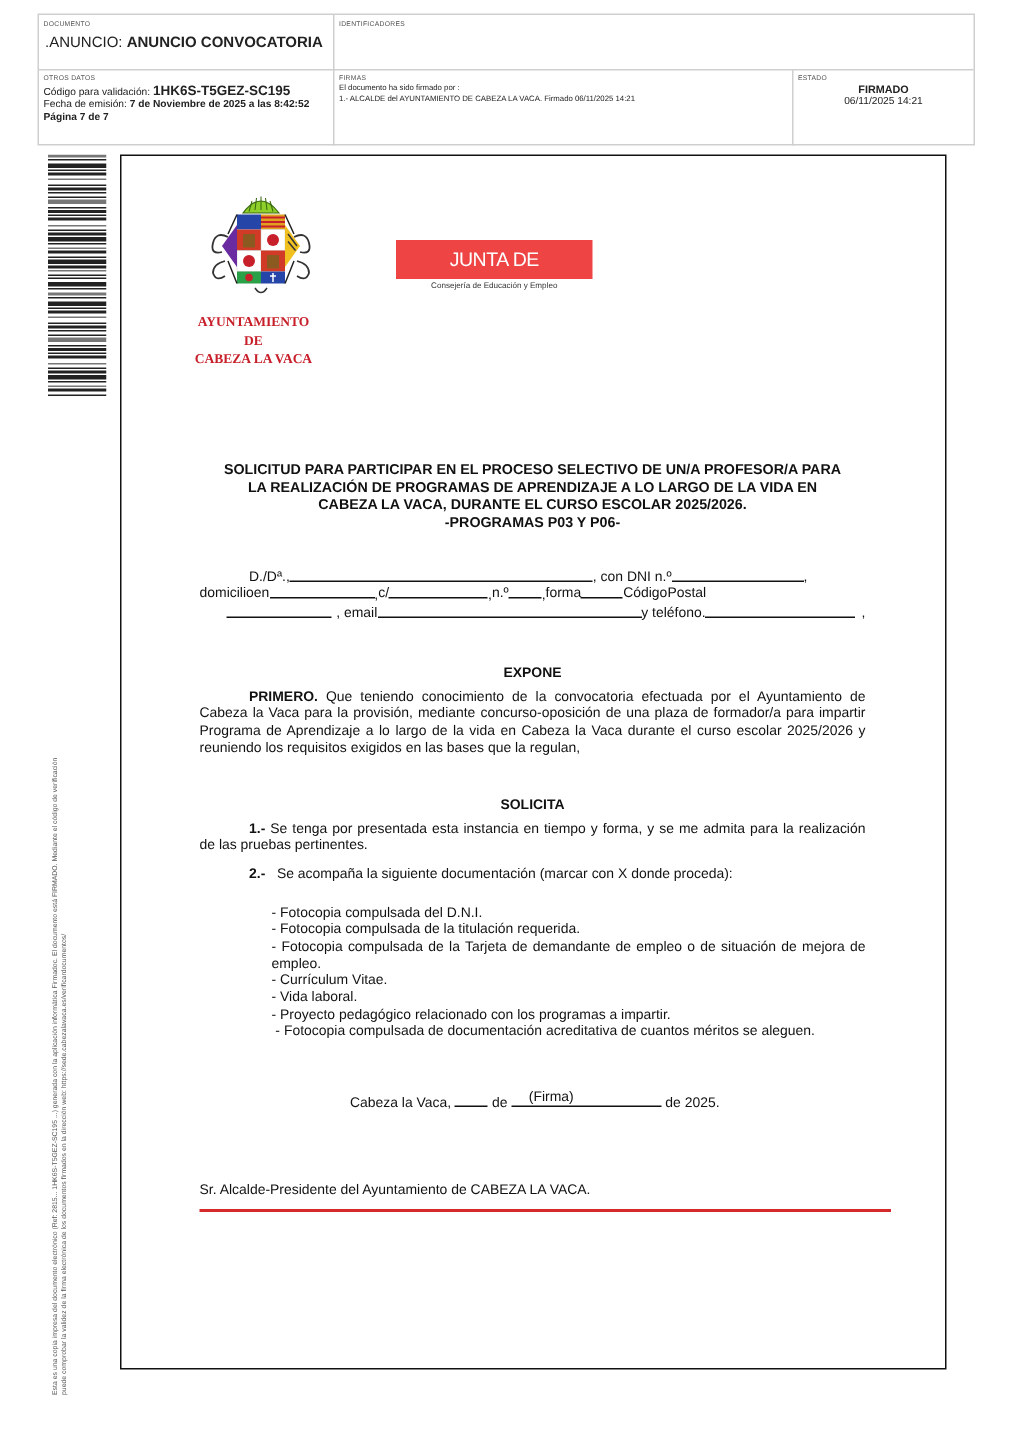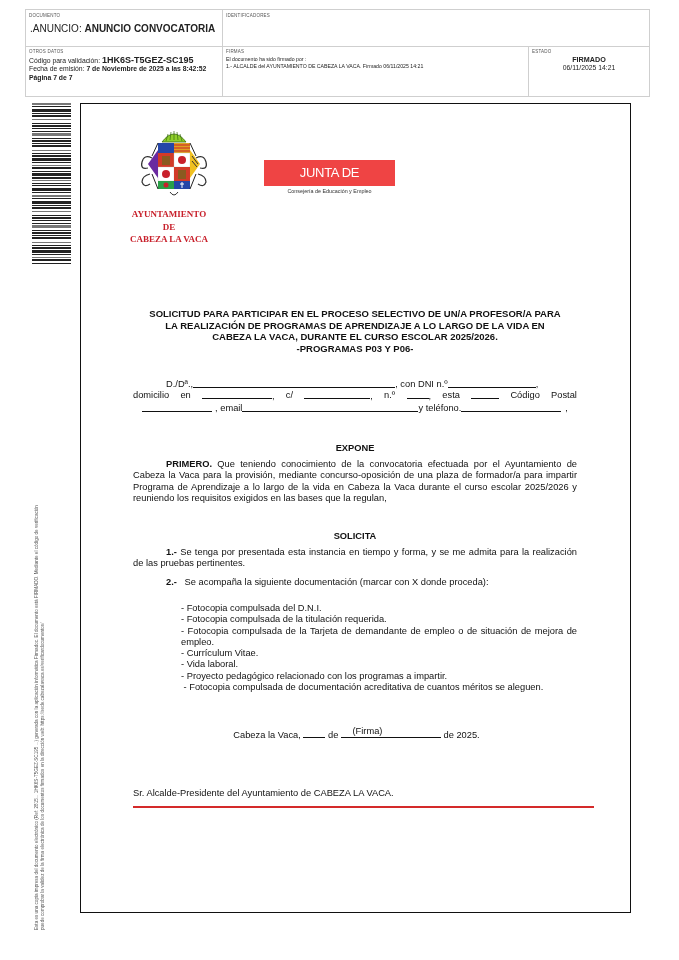--- a/index.html
+++ b/index.html
@@ -38,21 +38,21 @@
 
   .content { position: absolute; left: 52px; width: 444px; font-size: 9.3px; line-height: 11.3px; color: #111; }
   .center { text-align: center; }
   .bold { font-weight: bold; }
   .justify { text-align: justify; text-align-last: left; }
   .indent { text-indent: 33px; }
 
   .anexo { top: 180px; }
   .titulo { top: 204px; font-weight: bold; text-align: center; font-size: 9.5px; line-height: 11.6px; }
   .form { top: 275px; }
-  .form .line { white-space: nowrap; display: flex; justify-content: space-between; }
+  .form .line { white-space: nowrap; display: flex; }
   .form .line1 { padding-left: 33px; justify-content: flex-start; gap: 0; }
   .expone { top: 339px; }
   .primero { top: 355px; }
   .solicita { top: 427px; }
   .pt1 { top: 443px; }
   .pt2 { top: 473px; }
   .docs { top: 499px; left: 100px; width: 396px; }
   .fecha { top: 625px; left: 0; width: 551px; }
   .firma { top: 622px; left: 0; width: 551px; }
   .destin { top: 684px; }
@@ -219,26 +219,26 @@
       <span>,</span>
     </div>
     <div class="line">
       <span>domicilio</span>
       <span>en</span>
       <span><span class="blank" style="width:70px"></span>,</span>
       <span>c/</span>
       <span><span class="blank" style="width:66px"></span>,</span>
       <span>n.º</span>
       <span><span class="blank" style="width:22px"></span>,</span>
-      <span>esta</span>
+      <span>forma</span>
       <span class="blank" style="width:28px"></span>
       <span>Código</span>
       <span>Postal</span>
     </div>
-    <div class="line" style="justify-content:center">
+    <div class="line" style="justify-content:flex-end">
       <span class="blank" style="width:70px"></span>
       <span style="margin-left:3px">, email</span>
       <span class="blank" style="width:176px"></span>
       <span>y teléfono.</span>
       <span class="blank" style="width:100px"></span>
       <span style="margin-left:4px">,</span>
     </div>
   </div>
 
   <div class="content expone center bold">EXPONE</div>

